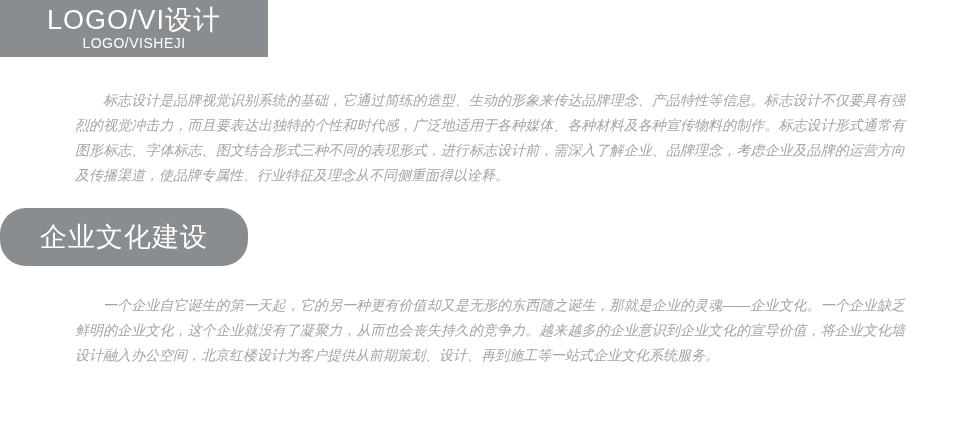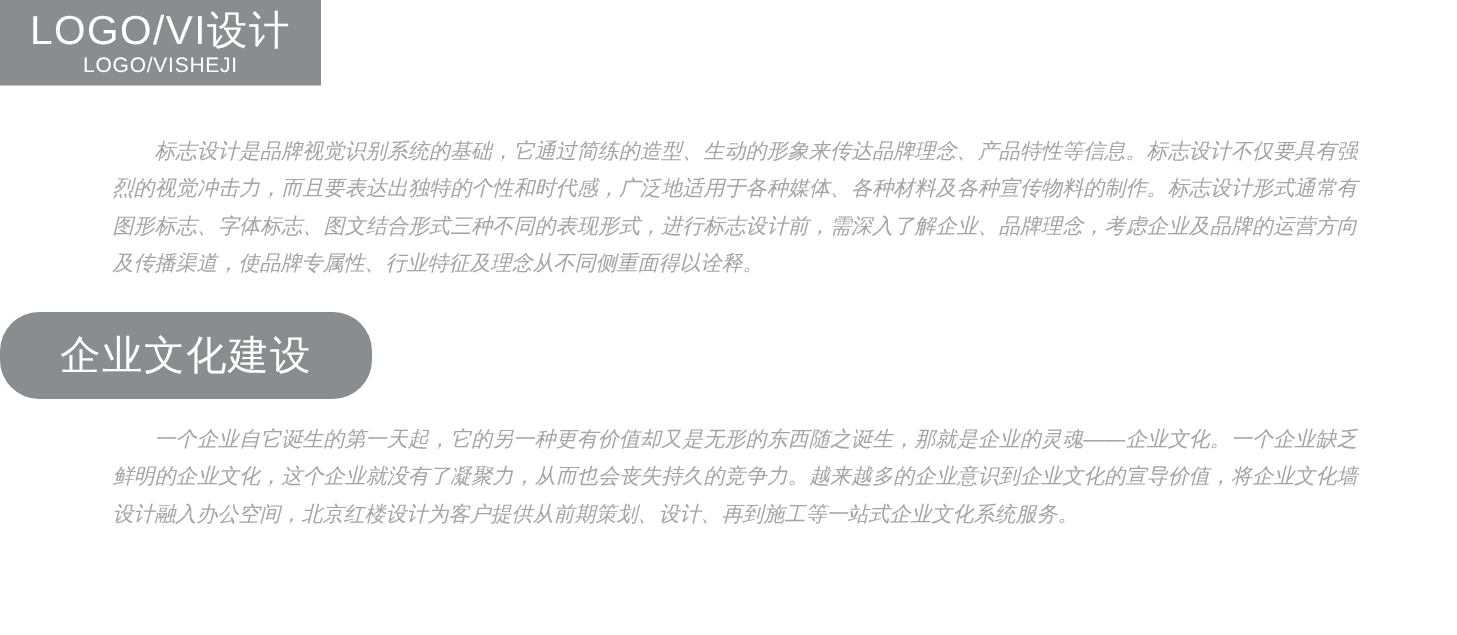--- a/index.html
+++ b/index.html
@@ -18,21 +18,21 @@
     position: absolute;
     left: 0;
     background: #898d90;
     color: #ffffff;
     display: flex;
     flex-direction: column;
     align-items: center;
     justify-content: center;
     text-align: center;
   }
-  .banner-1 { top: 0; width: 214px; height: 57px; }
+  .banner-1 { top: 0; width: 268px; height: 57px; }
   .banner-2 { top: 208px; width: 248px; height: 58px; border-radius: 26px; }
   .banner-title {
     font-size: 27px;
     line-height: 30px;
     font-weight: 400;
     letter-spacing: 1px;
     white-space: nowrap;
   }
   .banner-subtitle {
     font-size: 14px;
@@ -46,21 +46,21 @@
     left: 75px;
     width: 830px;
     font-size: 14px;
     line-height: 25px;
     color: #a4a4a4;
     text-align: justify;
     text-indent: 2em;
     font-style: italic;
   }
   .para-1 { top: 88px; }
-  .para-2 { top: 280px; }
+  .para-2 { top: 293px; }
 </style>
 </head>
 <body>
 
 <div class="page">
 
   <section>
     <div class="banner banner-1">
       <div class="banner-title">LOGO/VI设计</div>
       <div class="banner-subtitle">LOGO/VISHEJI</div>

